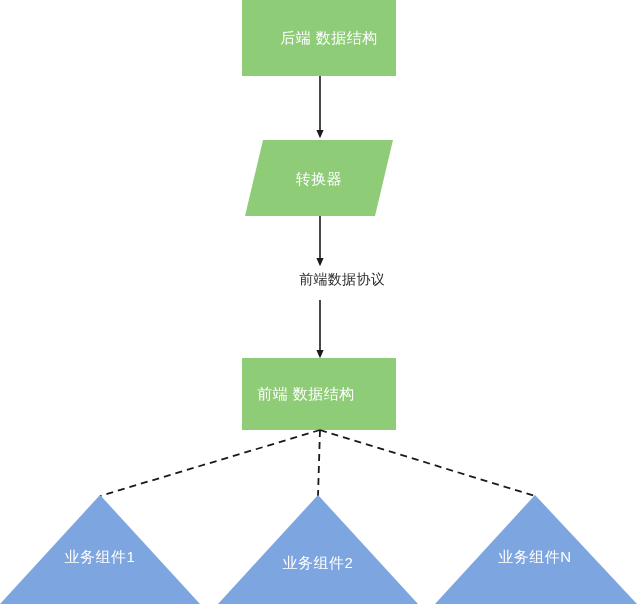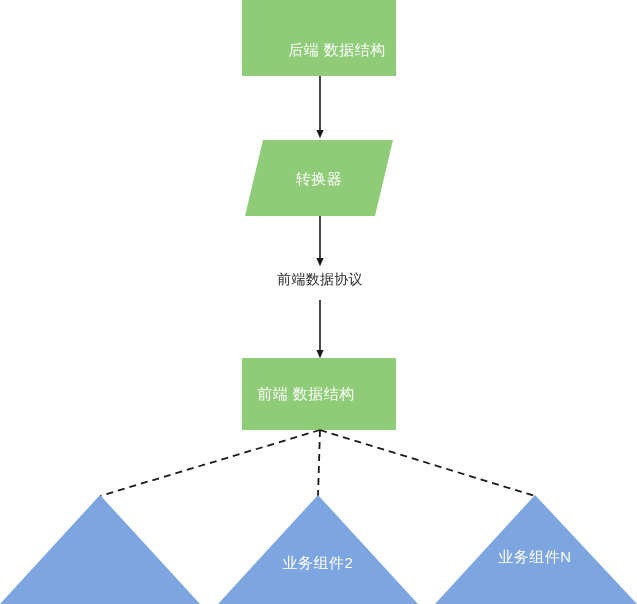--- a/index.html
+++ b/index.html
@@ -69,26 +69,27 @@
 
     <line x1="320" y1="430" x2="100" y2="496" stroke="#1a1a1a" stroke-width="1.8" stroke-dasharray="7 5"></line>
     <line x1="320" y1="430" x2="318" y2="496" stroke="#1a1a1a" stroke-width="1.8" stroke-dasharray="7 5"></line>
     <line x1="320" y1="430" x2="535" y2="496" stroke="#1a1a1a" stroke-width="1.8" stroke-dasharray="7 5"></line>
 
     <polygon points="100,495 200,604 0,604" fill="#7da5e0"></polygon>
     <polygon points="318,495 418,604 218,604" fill="#7da5e0"></polygon>
     <polygon points="535,495 637,604 435,604" fill="#7da5e0"></polygon>
   </svg>
 
-  <div class="node-label" style="left:242px; top:41px; width:174px;margin-left:8px;">后端 数据结构</div>
+  <div class="node-label" style="left:242px; top:29px; width:174px;">后端 数据结构</div>
 
   <div class="node-label" style="left:245px; top:170px; width:148px;">转换器</div>
 
-  <div class="edge-label" style="left:255px; top:271px; width:130px;">前端数据协议</div>
+  <div class="edge-label" style="left:255px; top:271px; width:130px;text-align:right;">前端数据协议</div>
 
   <div class="node-label" style="left:242px; top:385px; width:128px;">前端 数据结构</div>
 
+  <div class="node-label" style="left:30px; top:548px; width:140px;">业务组件1</div>
 
   <div class="node-label" style="left:248px; top:548px; width:140px;margin-top:6px;">业务组件2</div>
 
   <div class="node-label" style="left:465px; top:548px; width:140px;">业务组件N</div>
 
 </div>
 
 </body></html>

